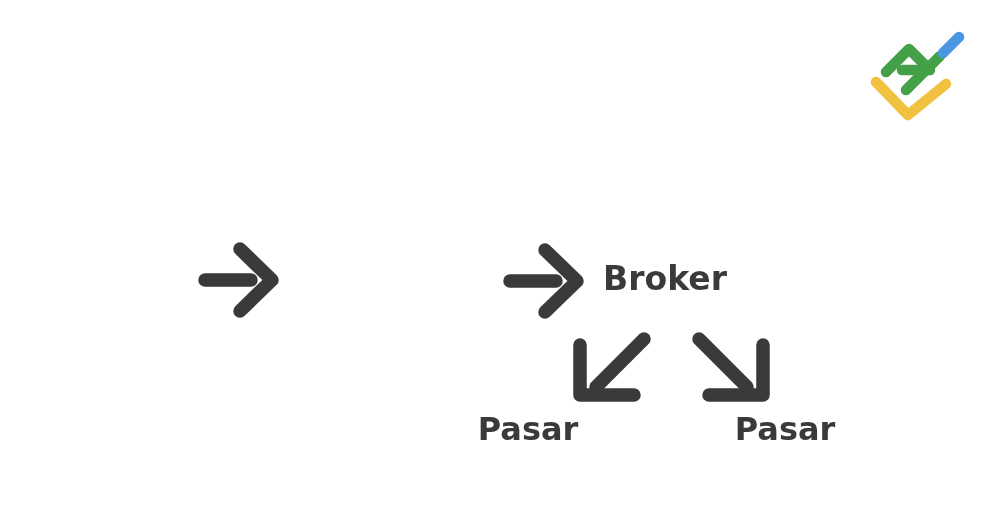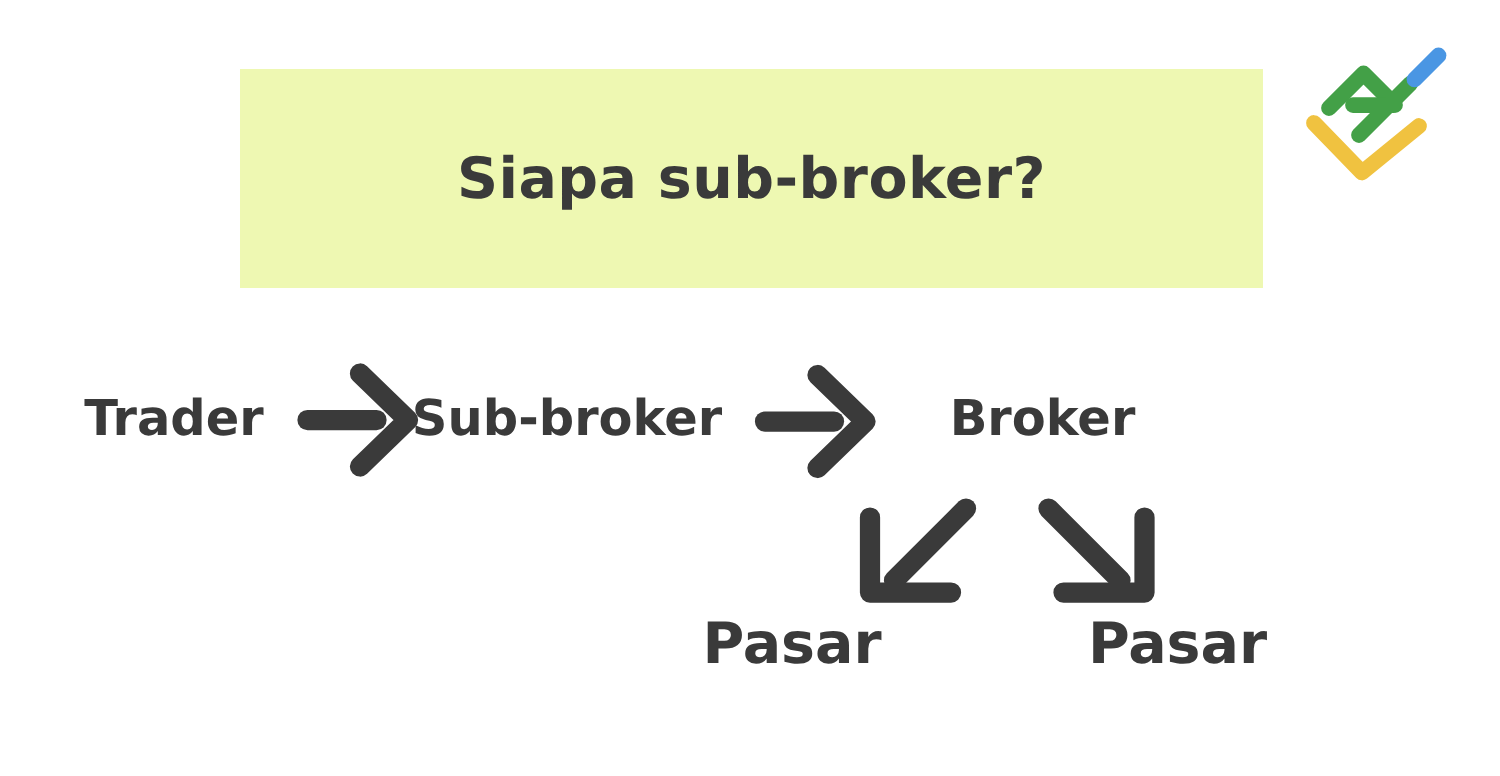--- a/index.html
+++ b/index.html
@@ -41,21 +41,21 @@
     font-size: 33px;
     line-height: 40px;
     font-weight: bold;
     color: var(--color-text, #3a3a3a);
     white-space: nowrap;
   }
   .branch-label {
     position: absolute;
     top: 412px;
     transform: translateX(-50%);
-    font-size: 38px;
+    font-size: 32px;
     line-height: 35px;
     font-weight: bold;
     text-align: center;
     color: var(--color-text, #3a3a3a);
     white-space: nowrap;
   }
   .arrow-svg {
     position: absolute;
     display: block;
   }
@@ -80,47 +80,42 @@
   }
   .stroke-logo-green  { stroke: var(--color-logo_green,  #43a047); }
   .stroke-logo-blue   { stroke: var(--color-logo_blue,   #4a96e3); }
   .stroke-logo-yellow { stroke: var(--color-logo_yellow, #f0c240); }
 </style>
 </head>
 <body>
 
 <div class="canvas">
 
-  <div class="banner">
-    <h1 class="banner-title">Siapa sub-broker?</h1>
-  </div>
 
   <svg class="logo" width="100" height="112" viewBox="0 0 100 112">
     <path class="stroke-logo stroke-logo-yellow" d="M10 60 L42 93 L80 62"></path>
     <path class="stroke-logo stroke-logo-green" d="M20 50 L43 27 L64 48"></path>
     <path class="stroke-logo stroke-logo-green" d="M36 48 L63 48"></path>
     <path class="stroke-logo stroke-logo-green" d="M40 68 L74 34"></path>
     <path class="stroke-logo stroke-logo-blue" d="M77 31 L93 15"></path>
   </svg>
 
-  <div class="flow-label" style="left:116px">Trader</div>
 
   <svg class="arrow-svg arrow-right-1" width="84" height="76" viewBox="0 0 84 76">
     <path class="stroke-arrow" d="M7 38 L53 38"></path>
     <path class="stroke-arrow" d="M42 7 L74 38 L42 69"></path>
   </svg>
 
-  <div class="flow-label" style="left:378px">Sub-broker</div>
 
   <svg class="arrow-svg arrow-right-2" width="84" height="76" viewBox="0 0 84 76">
     <path class="stroke-arrow" d="M7 38 L53 38"></path>
     <path class="stroke-arrow" d="M42 7 L74 38 L42 69"></path>
   </svg>
 
-  <div class="flow-label" style="left:695px">Broker</div>
+  <div class="flow-label" style="left:665px">Broker</div>
 
   <svg class="arrow-svg arrow-down-left" width="84" height="76" viewBox="0 0 84 76">
     <path class="stroke-arrow" d="M76 8 L28 56"></path>
     <path class="stroke-arrow" d="M12 14 L12 64 L66 64"></path>
   </svg>
 
   <svg class="arrow-svg arrow-down-right" width="84" height="76" viewBox="0 0 84 76">
     <path class="stroke-arrow" d="M8 8 L56 56"></path>
     <path class="stroke-arrow" d="M72 14 L72 64 L18 64"></path>
   </svg>

